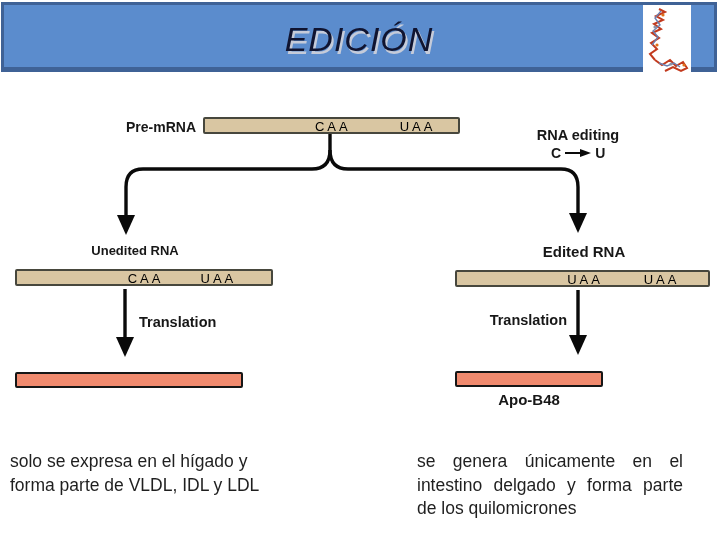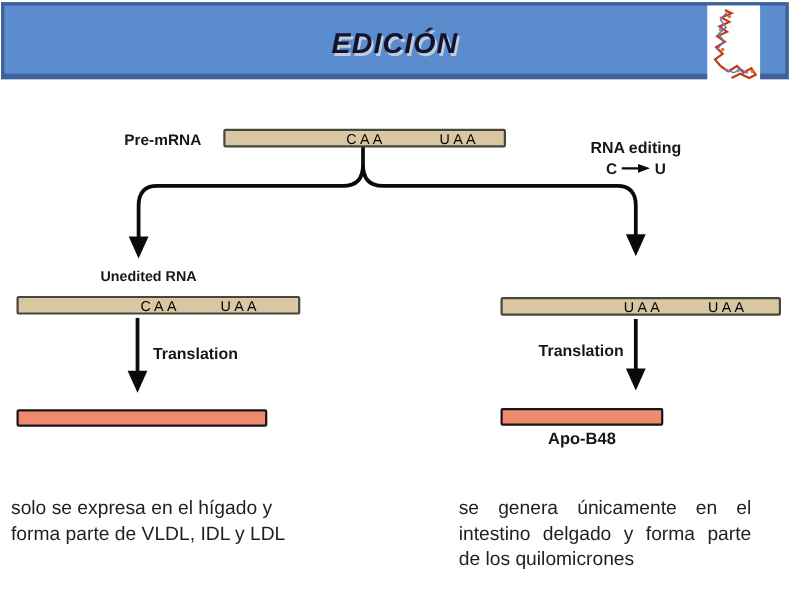--- a/index.html
+++ b/index.html
@@ -17,21 +17,21 @@
     font-family:"Liberation Sans","DejaVu Sans",sans-serif;color:var(--text-color);
   }
   
   .header-bar{
     position:absolute;left:1px;top:2px;width:716px;height:70px;box-sizing:border-box;
     background:var(--hdr-bar);
     border:3px solid var(--hdr-border);border-bottom-width:5px;
     display:flex;align-items:center;justify-content:center;
   }
   .header-title{
-    font-size:26px;font-weight:bold;font-style:italic;
+    font-size:34px;font-weight:normal;font-style:italic;
     color:#101430;letter-spacing:1px;
     text-shadow:2px 3px 0 #c5cbd9;
     transform:translateY(3px);
   }
   .rna-image{
     position:absolute;left:643px;top:5px;width:48px;height:73px;
     background:#ffffff;z-index:3;
   }
   
   .flow-svg{position:absolute;left:0;top:0;width:720px;height:450px;pointer-events:none;}
@@ -89,21 +89,21 @@
     <path class="flow-line" d="M330,133 L330,150 Q330,169 312,169 L143,169 Q126,169 126,187 L126,218"></path>
     <path class="flow-line" d="M330,150 Q330,169 348,169 L561,169 Q578,169 578,187 L578,216"></path>
     <polygon class="flow-head" points="126,235 117,215 135,215"></polygon>
     <polygon class="flow-head" points="578,233 569,213 587,213"></polygon>
     <path class="flow-line" d="M125,289 L125,340"></path>
     <polygon class="flow-head" points="125,357 116,337 134,337"></polygon>
     <path class="flow-line" d="M578,290 L578,338"></path>
     <polygon class="flow-head" points="578,355 569,335 587,335"></polygon>
   </svg>
 
-  <div class="dlabel right" style="left:100px;top:119px;width:96px;font-size:14px;text-align:center;">Pre-mRNA</div>
+  <div class="dlabel right" style="left:100px;top:119px;width:96px;font-size:14px;">Pre-mRNA</div>
   <div class="rna-bar" style="left:203px;top:117px;width:257px;">
     <span class="codon" style="left:50.5%;">CAA</span>
     <span class="codon" style="left:84%;">UAA</span>
   </div>
 
   <div class="dlabel center" style="left:498px;top:127px;width:160px;font-size:14.5px;">RNA editing</div>
   <div class="c2u" style="left:551px;top:145px;">
     <span>C</span>
     <svg width="26" height="10" viewBox="0 0 26 10">
       <line x1="0" y1="5" x2="17" y2="5" stroke="#0a0a0a" stroke-width="2"></line>
@@ -113,20 +113,21 @@
   </div>
 
   <div class="dlabel center" style="left:35px;top:243px;width:200px;font-size:13px;">Unedited RNA</div>
   <div class="rna-bar" style="left:15px;top:269px;width:258px;">
     <span class="codon" style="left:50.6%;">CAA</span>
     <span class="codon" style="left:79.3%;">UAA</span>
   </div>
   <div class="dlabel" style="left:139px;top:314px;font-size:14.5px;">Translation</div>
   <div class="protein-bar" style="left:15px;top:372px;width:228px;"></div>
 
+  <div class="dlabel center" style="left:484px;top:243px;width:200px;font-size:15px;">Edited RNA</div>
   <div class="rna-bar" style="left:455px;top:270px;width:255px;">
     <span class="codon" style="left:51%;">UAA</span>
     <span class="codon" style="left:81.5%;">UAA</span>
   </div>
   <div class="dlabel right" style="left:417px;top:312px;width:150px;font-size:14.5px;">Translation</div>
   <div class="protein-bar" style="left:455px;top:371px;width:148px;"></div>
   <div class="dlabel center" style="left:429px;top:391px;width:200px;font-size:15px;">Apo-B48</div>
 
   <div class="note" style="left:417px;top:450px;width:266px;">
     <div class="jl">se genera únicamente en el</div>

